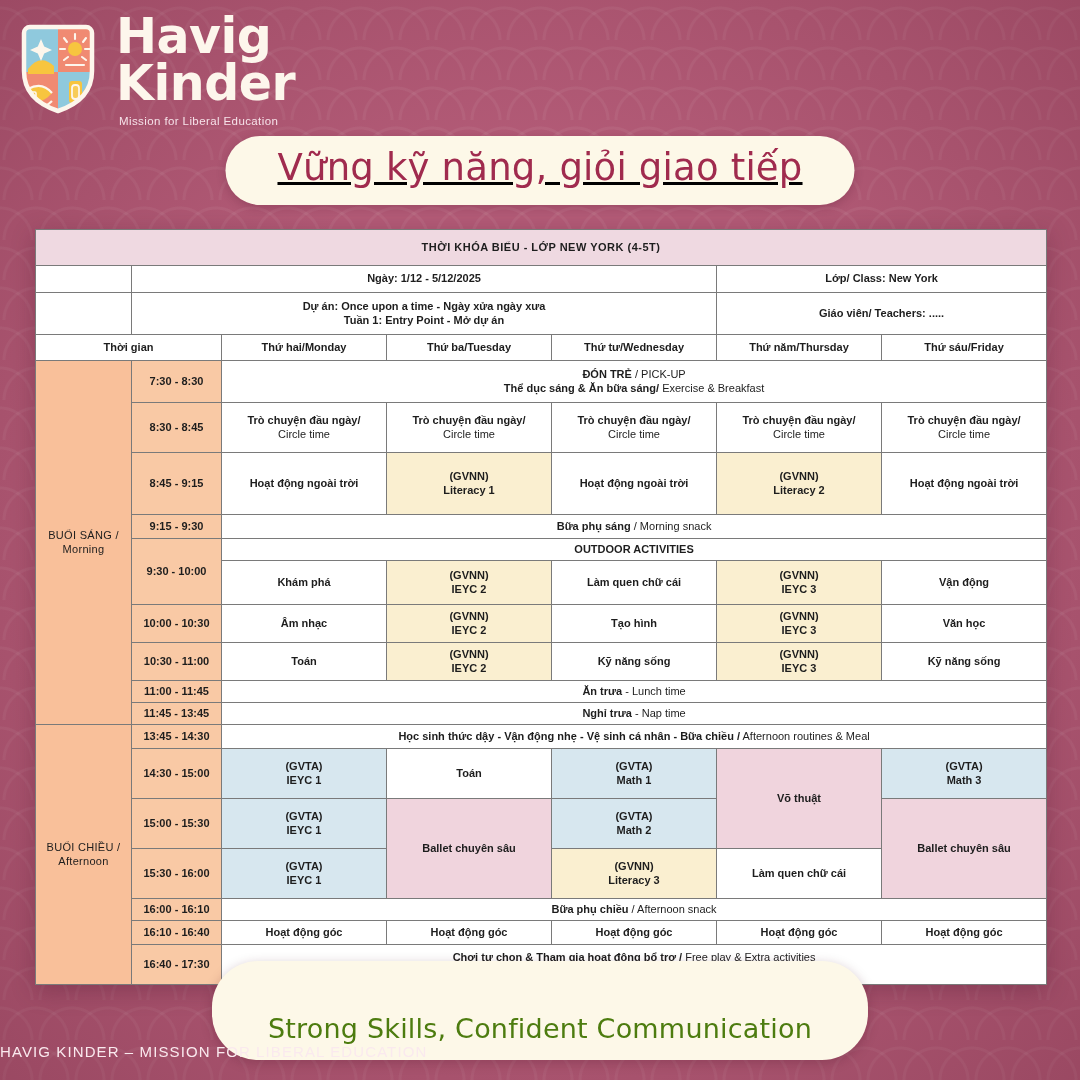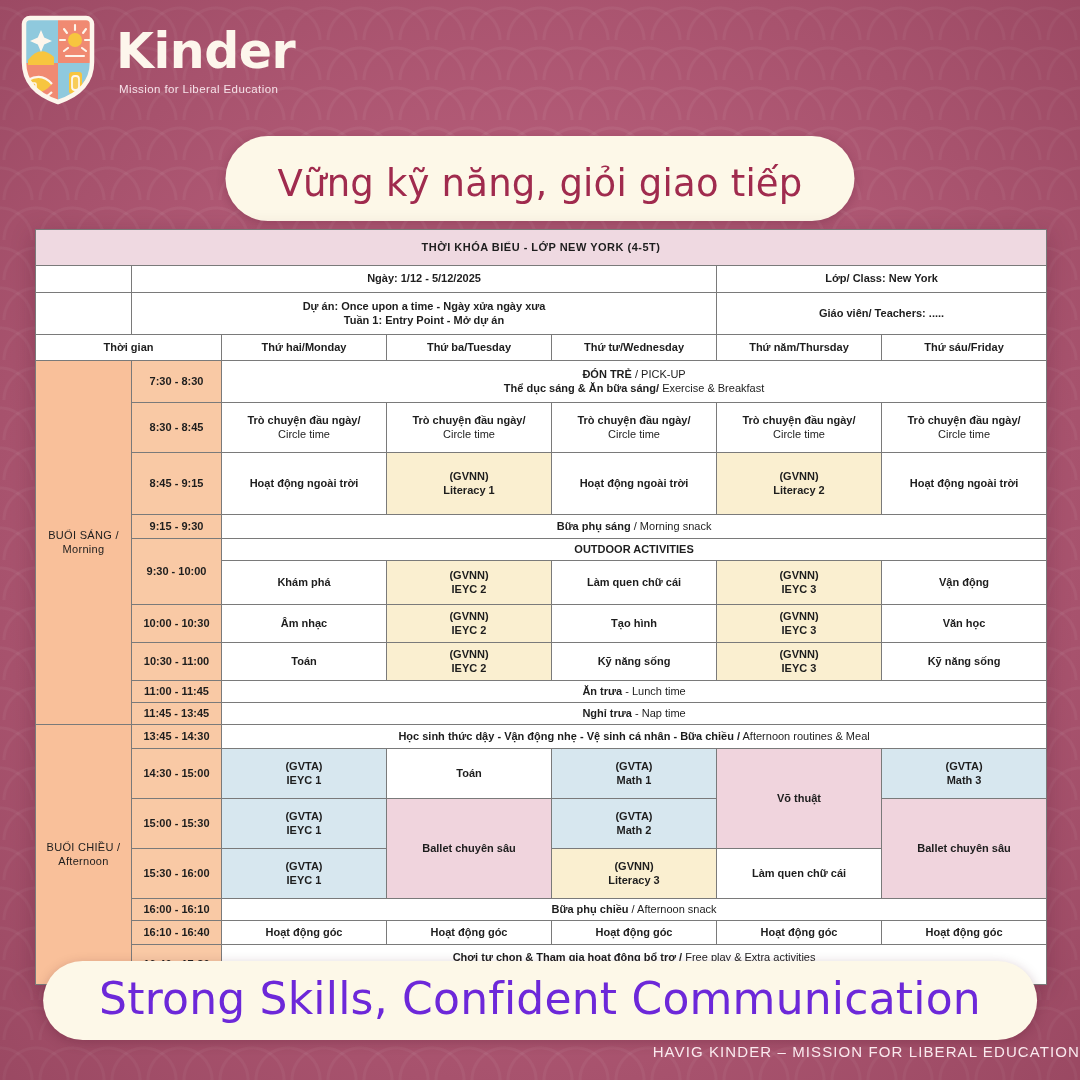--- a/index.html
+++ b/index.html
@@ -39,22 +39,23 @@
   }
   #logo-tagline {
     font-family:"Liberation Sans", sans-serif;
     font-size:11.5px; color:#f6e2e9; letter-spacing:0.4px; margin-top:8px; margin-left:3px;
   }
 
   
   #slogan-top {
     position:absolute; left:50%; transform:translateX(-50%); top:136px;
     background:#fdf8e8; border-radius:44px;
-    padding:26px 52px 16px;
+    padding:10px 52px 16px;
     box-shadow:0 3px 10px rgba(70,15,35,0.22);
+    text-decoration:underline;
   }
   #slogan-top-text {
     font-family:"DejaVu Sans", sans-serif;
     font-size:37px; color:#a02b4e; white-space:nowrap; font-weight:400;
     letter-spacing:0.2px;
   }
 
   
   #table-wrap{
     position:absolute; left:35px; top:229px; width:1011px;
@@ -95,24 +96,24 @@
 
   
   #slogan-bottom {
     position:absolute; left:50%; transform:translateX(-50%); top:961px;
     background:#fdf8e8; border-radius:46px;
     padding:12px 56px 16px;
     box-shadow:0 3px 12px rgba(70,15,35,0.25);
   }
   #slogan-bottom-text{
     font-family:"DejaVu Sans", sans-serif;
-    font-size:44px; color:#6d28d9; white-space:nowrap; letter-spacing:0.2px;
+    font-size:27px; color:#4d7c0f; white-space:nowrap; letter-spacing:0.2px;margin-top:40px;
   }
   #footer-text{
-    position:absolute; left:0; right:0; top:1043px; text-align:right;
+    position:absolute; left:0; right:0; top:1043px; text-align:left;
     color:#fae9ee; font-size:15px; letter-spacing:1.1px; font-weight:400;
     font-family:"Liberation Sans", sans-serif;
   }
 </style>
 </head>
 <body>
 
 <div id="bg-pattern"></div>
 <div id="vignette"></div>
 
@@ -152,20 +153,21 @@
 
         <path d="M78 56 l0 30 l-24 4 z" fill="#f7c53f"></path>
         <rect x="55" y="58" width="13" height="22" rx="3" fill="#f7c53f"></rect>
         <rect x="57.5" y="61" width="8" height="16" rx="3" fill="#fdf6ec" opacity="0.15"></rect>
         <rect x="58" y="62" width="7" height="14" rx="3" fill="none" stroke="#fdf6ec" stroke-width="1.8"></rect>
       </g>
       <path d="M10 10 a6 6 0 0 1 6 -6 h56 a6 6 0 0 1 6 6 v38 c0 22 -16 34 -34 40 c-18 -6 -34 -18 -34 -40 z" fill="none" stroke="#fdf6ec" stroke-width="4.5"></path>
     </svg>
   </div>
   <div id="logo-text">
+    <div class="logo-line">Havig</div>
     <div class="logo-line">Kinder</div>
     <div id="logo-tagline">Mission for Liberal Education</div>
   </div>
 </div>
 
 <div id="slogan-top" class="layer">
   <div id="slogan-top-text">Vững kỹ năng, giỏi giao tiếp</div>
 </div>
 
 <div id="table-wrap" class="layer">

